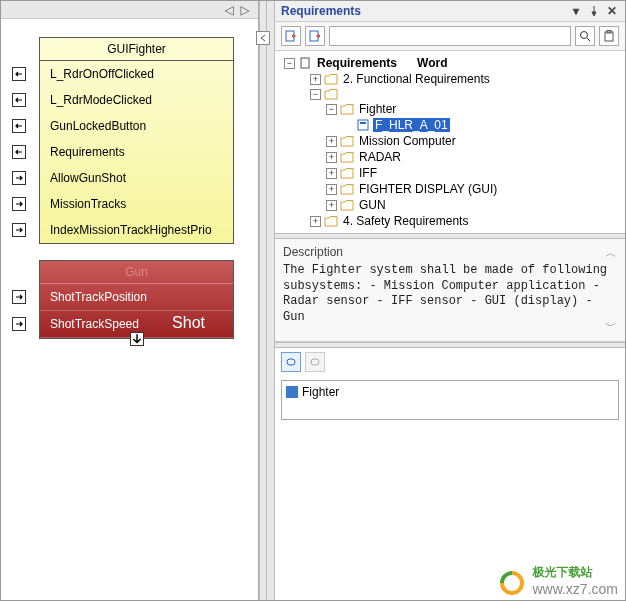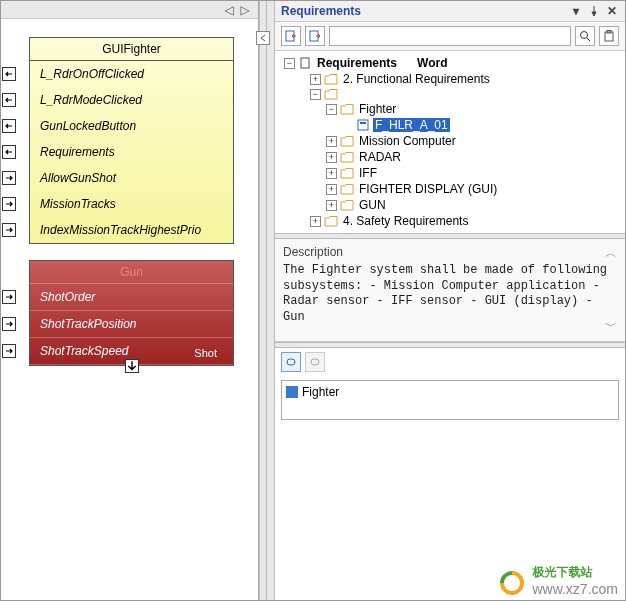--- a/index.html
+++ b/index.html
@@ -4,34 +4,34 @@
 <style>
 * { box-sizing: border-box; margin: 0; padding: 0; font-family: "Segoe UI", Tahoma, sans-serif; font-size: 12px; }
 body { width: 626px; height: 601px; display: flex; background: #fff; overflow: hidden; border: 1px solid #999; }
 
 
 .left-panel { width: 258px; height: 100%; position: relative; background: #f0f0f0; border-right: 1px solid #aaa; }
 .top-arrows { height: 18px; display: flex; justify-content: flex-end; align-items: center; gap: 6px; padding-right: 8px; background: #e8e8e8; border-bottom: 1px solid #ccc; }
 .arrow-small { width: 10px; height: 10px; display: inline-flex; align-items: center; justify-content: center; color: #555; cursor: pointer; }
 .diagram-area { position: relative; padding: 10px 14px; height: calc(100% - 18px); background: #fff; overflow: hidden; }
 
-.block { border: 1px solid #555; margin: 8px 10px 8px 14px; position: relative; }
+.block { border: 1px solid #555; margin: 8px 10px 8px 24px; position: relative; }
 .block-header { text-align: center; border-bottom: 1px solid #555; padding: 4px 0; font-size: 12px; }
 .block-gui { background: linear-gradient(#fdfdd6, #f6f59c); }
 .block-gun { background: linear-gradient(#c85a5a, #9e2323); color: #fff; }
 .block-gun .block-header { border-bottom: 1px solid rgba(255,255,255,0.3); color: #d88; }
 
-.port-row { position: relative; padding: 6px 8px 6px 10px; font-size: 12px; font-style: italic; }
+.port-row { position: relative; padding: 6px 8px 6px 10px; font-size: 12px; }
 .block-gun .port-row { color: #fff; border-bottom: 1px solid rgba(255,255,255,0.25); }
 
 .port-arrow { position: absolute; left: -28px; top: 50%; transform: translateY(-50%); width: 14px; height: 14px; background: #fff; border: 1px solid #333; display: flex; align-items: center; justify-content: center; }
 .port-arrow svg { width: 10px; height: 10px; }
 
 .bottom-port { position: absolute; left: 50%; bottom: -8px; transform: translateX(-50%); width: 14px; height: 14px; background: #fff; border: 1px solid #333; display: flex; align-items: center; justify-content: center; }
-.shot-label { position: absolute; right: 16px; bottom: 6px; font-size: 11px; color: #fff; }
+.shot-label { position: absolute; right: 28px; bottom: 6px; font-size: 16px; color: #fff; }
 
 
 .splitter { width: 8px; background: #e8e8e8; border-left: 1px solid #bbb; border-right: 1px solid #bbb; position: relative; }
 .splitter-handle { position: absolute; top: 30px; left: -4px; width: 14px; height: 14px; background: #fff; border: 1px solid #888; display: flex; align-items: center; justify-content: center; }
 
 
 .right-panel { flex: 1; display: flex; flex-direction: column; background: #fff; }
 .panel-title { background: #f0f0f0; border-bottom: 1px solid #ccc; padding: 3px 6px; display: flex; align-items: center; justify-content: space-between; color: #2a4aa0; font-weight: bold; }
 .panel-title-icons { display: flex; gap: 4px; align-items: center; }
 .icon-btn { width: 14px; height: 14px; display: inline-flex; align-items: center; justify-content: center; cursor: pointer; color: #444; }
@@ -117,25 +117,20 @@
               <svg viewBox="0 0 10 10">
                 <path d="M2 5 L8 5 M6 3 L8 5 L6 7" stroke="#000" fill="none" stroke-width="1.2"></path>
               </svg>
             </span><span>IndexMissionTrackHighestPrio</span></div>
         </div>
     </div>
 
     <div class="block block-gun" style="margin-top:16px;">
       <div class="block-header">Gun</div>
       <div id="gun-ports">
-          <div class="port-row"><span class="port-arrow">
-              <svg viewBox="0 0 10 10">
-                <path d="M2 5 L8 5 M6 3 L8 5 L6 7" stroke="#000" fill="none" stroke-width="1.2"></path>
-              </svg>
-            </span><span>ShotOrder</span></div>
           <div class="port-row"><span class="port-arrow">
               <svg viewBox="0 0 10 10">
                 <path d="M2 5 L8 5 M6 3 L8 5 L6 7" stroke="#000" fill="none" stroke-width="1.2"></path>
               </svg>
             </span><span>ShotTrackPosition</span></div>
           <div class="port-row"><span class="port-arrow">
               <svg viewBox="0 0 10 10">
                 <path d="M2 5 L8 5 M6 3 L8 5 L6 7" stroke="#000" fill="none" stroke-width="1.2"></path>
               </svg>
             </span><span>ShotTrackSpeed</span></div>

